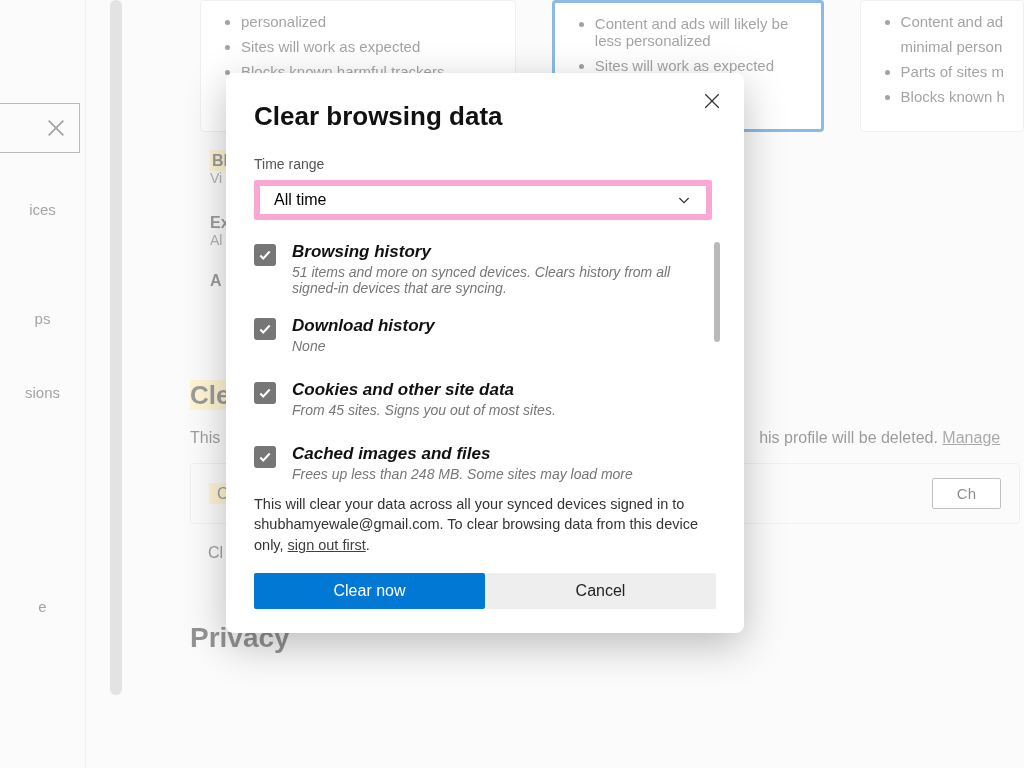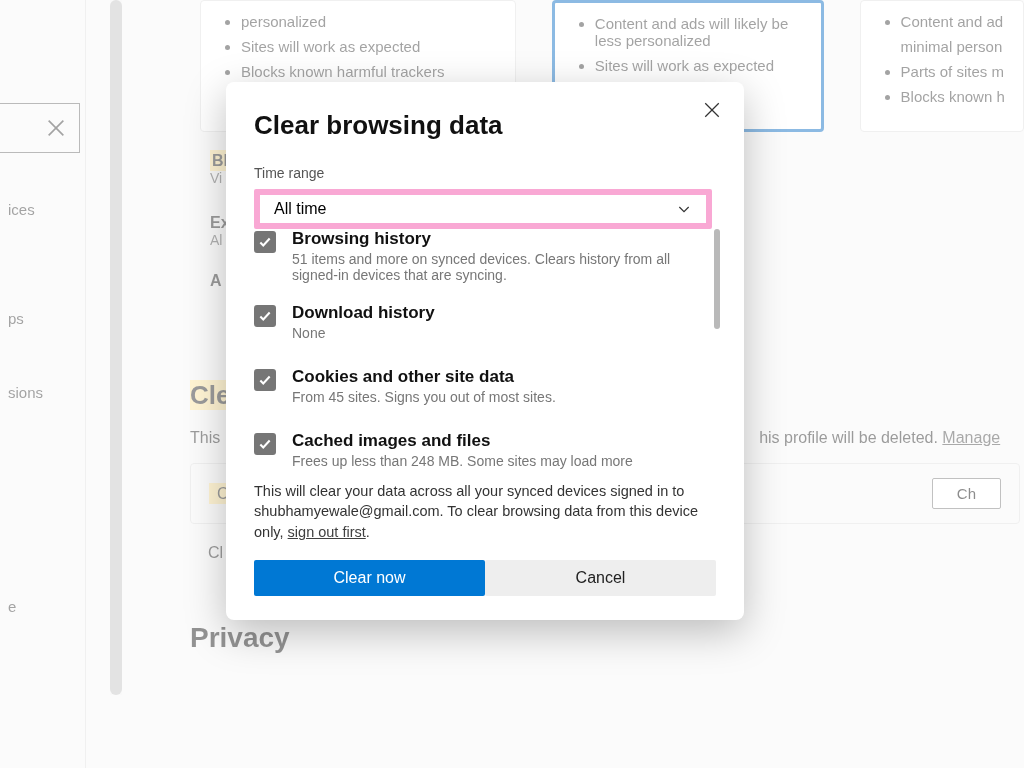--- a/index.html
+++ b/index.html
@@ -16,21 +16,21 @@
     position: absolute; top: 103px; left: -40px;
     width: 120px; height: 50px;
     border: 1px solid #666;
     display: flex; align-items: center; justify-content: flex-end;
     padding-right: 12px;
   }
   .sidebar .x-box svg { width: 22px; height: 22px; }
   .sidebar .side-item {
     color: #333; font-size: 15px;
     padding: 6px 8px;
-    text-align: left;
+    text-align: center;
     margin-bottom: 40px;
   }
   .vscroll-track {
     position: absolute; left: 110px; top: 0; width: 12px; height: 695px;
     background: #f1f1f1;
   }
   .vscroll-thumb {
     position: absolute; left: 0; top: 0; width: 12px; height: 100%;
     background: #c1c1c1; border-radius: 6px;
   }
@@ -79,21 +79,21 @@
 
   
   .dim {
     position: absolute; inset: 0;
     background: rgba(255,255,255,0.55);
   }
 
   
   .dialog {
     position: absolute;
-    left: 226px; top: 82px;
+    left: 226px; top: 73px;
     width: 518px;
     background: #fff;
     box-shadow: 0 12px 40px rgba(0,0,0,0.25);
     border-radius: 8px;
     padding: 20px 28px 24px 28px;
   }
   .dlg-close {
     position: absolute; right: 18px; top: 14px;
     width: 28px; height: 28px;
     display: flex; align-items: center; justify-content: center;
@@ -106,21 +106,21 @@
     margin-top: 8px;
     width: 458px; height: 40px;
     border: 6px solid #f9a8d4;
     display: flex; align-items: center; justify-content: space-between;
     padding: 0 14px;
     font-size: 16px;
     border-radius: 2px;
   }
   .select svg { width: 16px; height: 16px; }
 
-  .check-list { position: relative; }
+  .check-list { margin-top: 22px; position: relative; font-style: italic; }
   .check-item {
     display: flex; align-items: flex-start;
     margin-bottom: 20px;
   }
   .checkbox {
     width: 22px; height: 22px;
     background: #767676;
     border-radius: 3px;
     display: flex; align-items: center; justify-content: center;
     flex-shrink: 0;

